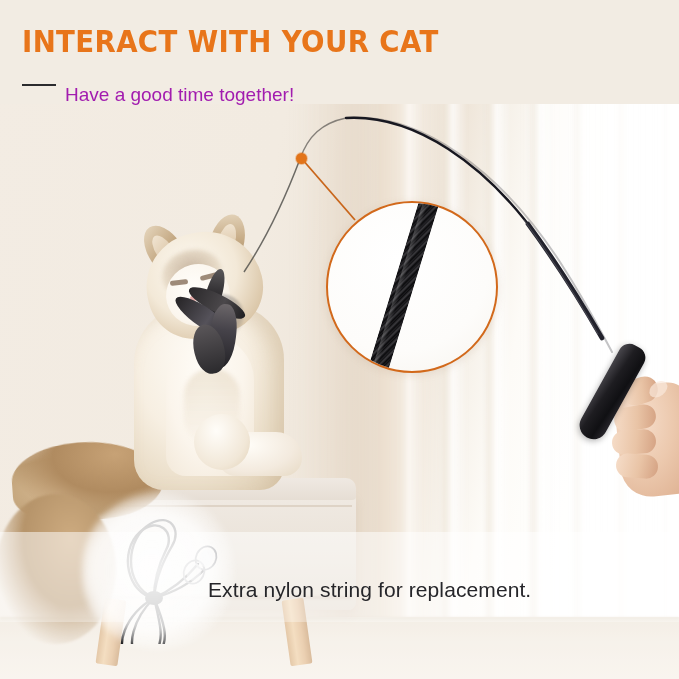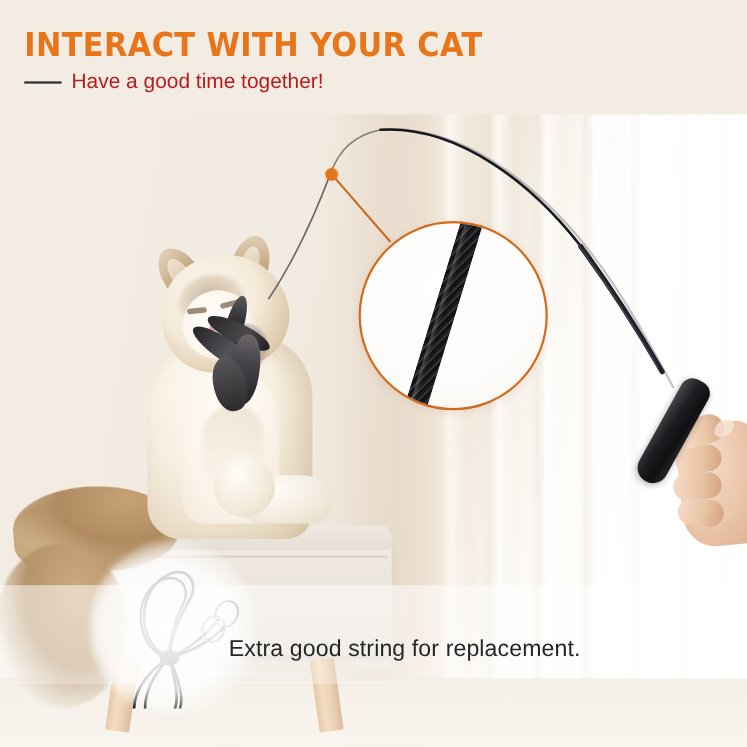--- a/index.html
+++ b/index.html
@@ -166,21 +166,21 @@
     background:radial-gradient(ellipse at 46% 50%,rgba(255,255,255,.95) 0%,rgba(255,255,255,.82) 52%,rgba(255,255,255,0) 78%);
     filter:blur(3px);}
 
   
   .hdr{position:absolute;left:0;top:0;width:679px;height:104px;background:#f2ece3;}
   .title{position:absolute;left:22px;top:24px;font-size:30px;font-weight:bold;color:#e8751a;
     letter-spacing:.4px;transform:scaleX(.92);transform-origin:left center;white-space:nowrap;
     font-family:"DejaVu Sans","Liberation Sans",sans-serif;}
   .subrow{position:absolute;left:22px;top:64px;display:flex;align-items:center;gap:9px;}
   .dash{width:34px;height:2px;background:#2b2b2e;}
-  .subtitle{font-size:19px;color:#b91c1c;white-space:nowrap;}
+  .subtitle{font-size:19px;color:#a21caf;white-space:nowrap;margin-top:20px;}
 </style>
 </head>
 <body>
 
 <div id="stage">
 
   <div class="wall"></div>
   <div class="wall-shadow"></div>
   <div class="curtain"></div>
   <div class="curtain2"></div>
@@ -277,21 +277,21 @@
         <ellipse cx="118" cy="60" rx="10" ry="12" transform="rotate(26 118 60)"></ellipse>
         <ellipse cx="106" cy="74" rx="10" ry="12" transform="rotate(26 106 74)"></ellipse>
       </g>
       <g fill="#e9e9ec" opacity=".55">
         <ellipse cx="118" cy="60" rx="7" ry="9" transform="rotate(26 118 60)"></ellipse>
         <ellipse cx="106" cy="74" rx="7" ry="9" transform="rotate(26 106 74)"></ellipse>
       </g>
     </svg>
   </div>
 
-  <div class="caption">Extra good string for replacement.</div>
+  <div class="caption">Extra nylon string for replacement.</div>
 
   <div class="hdr"></div>
   <div class="title">INTERACT WITH YOUR CAT</div>
   <div class="subrow">
     <span class="dash"></span>
     <span class="subtitle">Have a good time together!</span>
   </div>
 
 </div>
 

